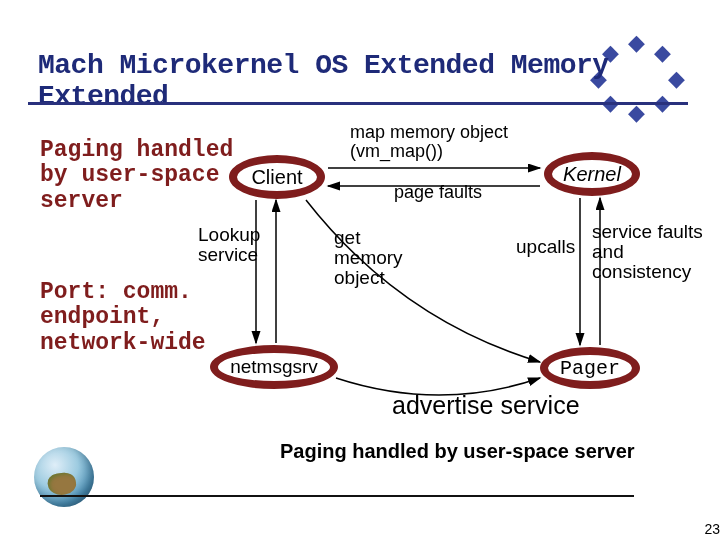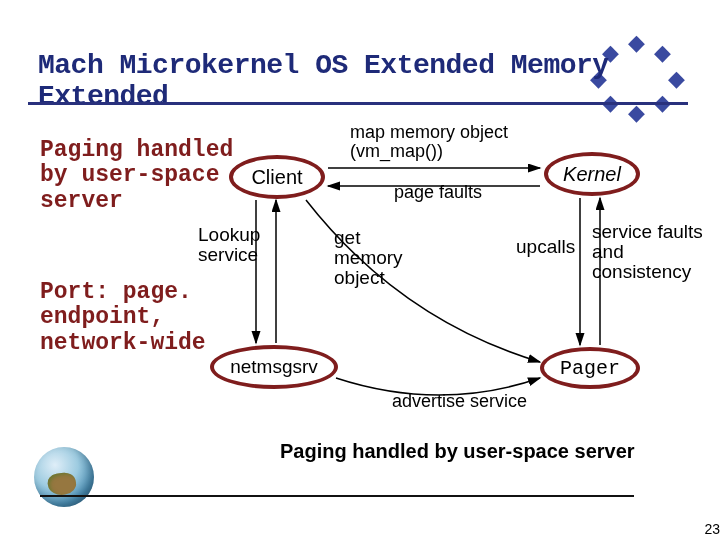--- a/index.html
+++ b/index.html
@@ -43,21 +43,21 @@
     font-family: "Courier New", monospace;
     font-size: 23px;
     font-weight: bold;
     color: #7f1d1d;
     line-height: 1.1;
   }
   .note1 { top: 138px; left: 40px; }
   .note2 { top: 280px; left: 40px; }
   .node {
     position: absolute;
-    border: 4px solid #7f1d1d;
+    border: 8px solid #7f1d1d;
     border-radius: 50%;
     background: #fff;
     display: flex;
     align-items: center;
     justify-content: center;
     font-family: Arial, sans-serif;
     font-size: 20px;
     color: #000;
     text-align: center;
     padding: 2px 4px;
@@ -72,21 +72,21 @@
     color: #000;
     text-align: left;
     line-height: 1.05;
   }
   .lbl-map   { top: 123px; left: 350px; font-size: 18px; width: 200px; }
   .lbl-pf    { top: 183px; left: 394px; font-size: 18px; }
   .lbl-lookup{ top: 225px; left: 198px; font-size: 19px; text-align: left; }
   .lbl-getmem{ top: 228px; left: 334px; font-size: 19px; width: 90px; text-align: left;}
   .lbl-upcalls{ top: 237px; left: 516px; font-size: 19px; }
   .lbl-handles{ top: 222px; left: 592px; font-size: 19px; width: 120px; }
-  .lbl-advert{ top: 392px; left: 392px; font-size: 18px; }
+  .lbl-advert{ top: 392px; left: 392px; font-size: 25px; }
   .footer {
     position: absolute;
     top: 440px;
     left: 280px;
     font-family: Verdana, Arial, sans-serif;
     font-size: 20px;
     font-weight: bold;
     color: #000;
   }
   .pagenum {
@@ -149,21 +149,21 @@
   <span class="star" style="left:2px;top:36px">◆</span>
   <span class="star" style="left:14px;top:10px">◆</span>
 </div>
 
 <div class="title">Mach Microkernel OS Extended Memory Extended</div>
 <div class="hr1"></div>
 
 <div class="note-left note1" style="white-space:pre">Paging handled
 by user-space
 server</div>
-<div class="note-left note2" style="white-space:pre">Port: page.
+<div class="note-left note2" style="white-space:pre">Port: comm.
 endpoint,
 network-wide</div>
 
 <svg class="arrows">
   <defs>
     <marker id="ah" markerWidth="10" markerHeight="10" refX="8" refY="3" orient="auto">
       <path d="M0,0 L9,3 L0,6 Z" fill="#000"></path>
     </marker>
   </defs>
 

